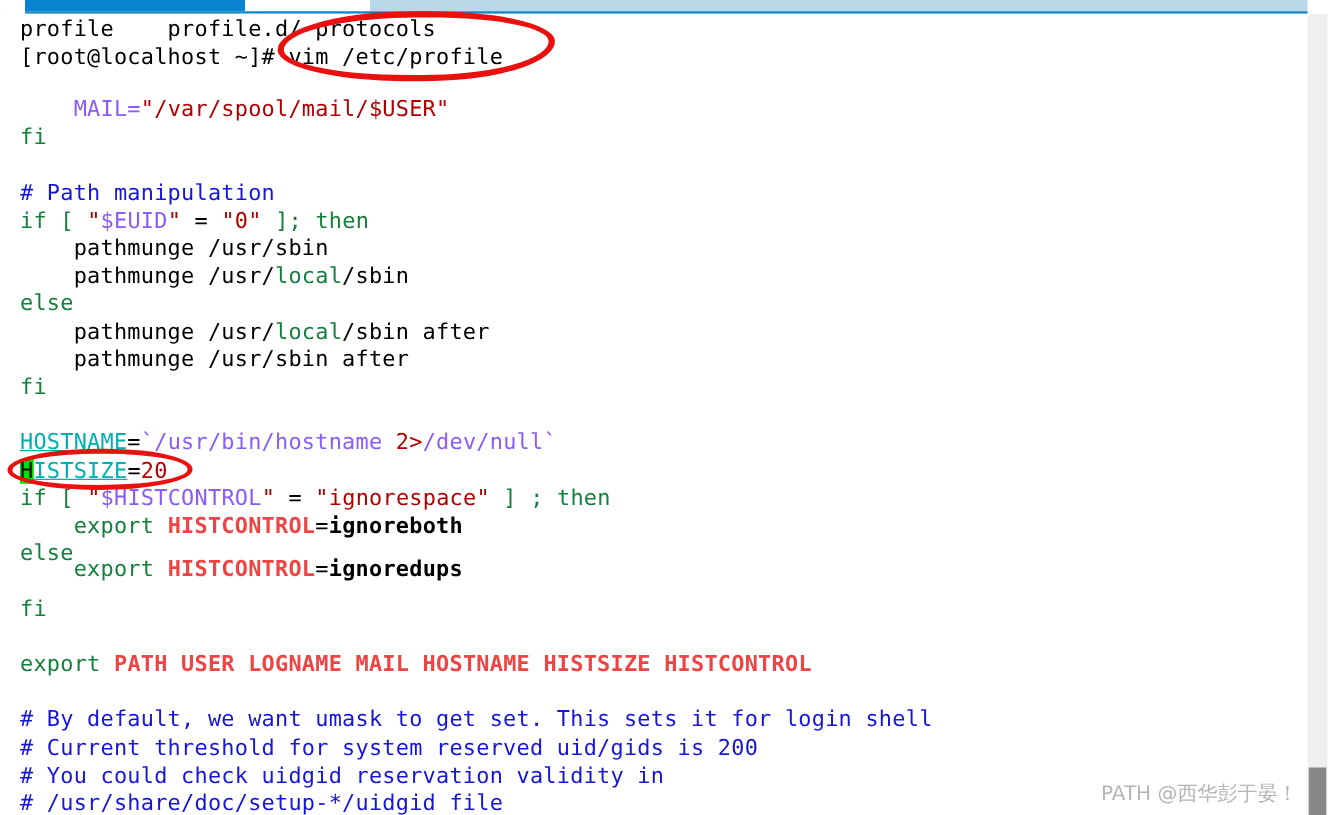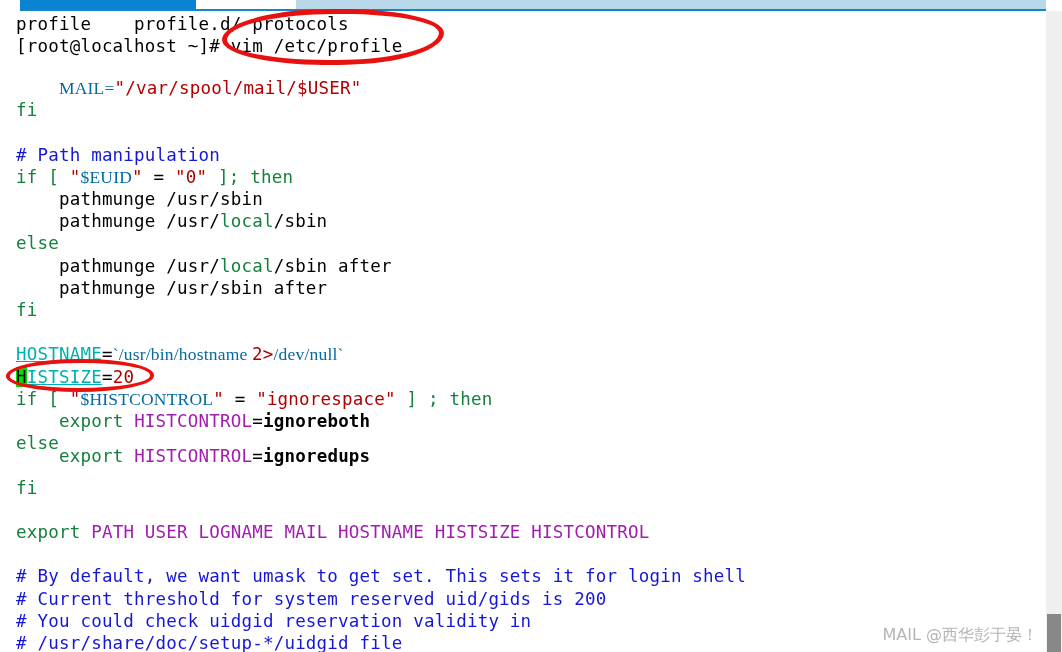--- a/index.html
+++ b/index.html
@@ -87,23 +87,23 @@
     line-height: 22px;
     letter-spacing: 0.2px;
     font-family: "DejaVu Sans Mono", "Liberation Mono", monospace;
   }
 
   
   .c-plain   { color: #000000; }
   .c-comment { color: #1616d8; }                 
   .c-stmt    { color: #15803d; }                 
   .c-string  { color: #b00000; }                 
-  .c-ident   { color: #0369a1; font-family: Liberation Serif, serif; }                 
+  .c-ident   { color: #8b5cf6; }                 
   .c-var     { color: #00b0b0; text-decoration: underline; }  
-  .c-var-p   { color: #a21caf; }                 
+  .c-var-p   { color: #ef4444; font-weight: bold; }                 
   .c-bold    { color: #000000; font-weight: bold; }
   .cursor    { background: #00e000; color: #000000; }
 
   
   .annot {
     position: absolute;
     border: 5px solid #e8110f;
     border-radius: 50% / 50%;
     pointer-events: none;
   }
@@ -178,13 +178,13 @@
     </div>
 </div>
 
 <div id="scrollbar-track">
   <div id="scrollbar-thumb"></div>
 </div>
 
 <div class="annot" id="annot-vim-cmd"></div>
 <div class="annot" id="annot-histsize"></div>
 
-<div id="watermark">MAIL @西华彭于晏！</div>
+<div id="watermark">PATH @西华彭于晏！</div>
 
 </body></html>

